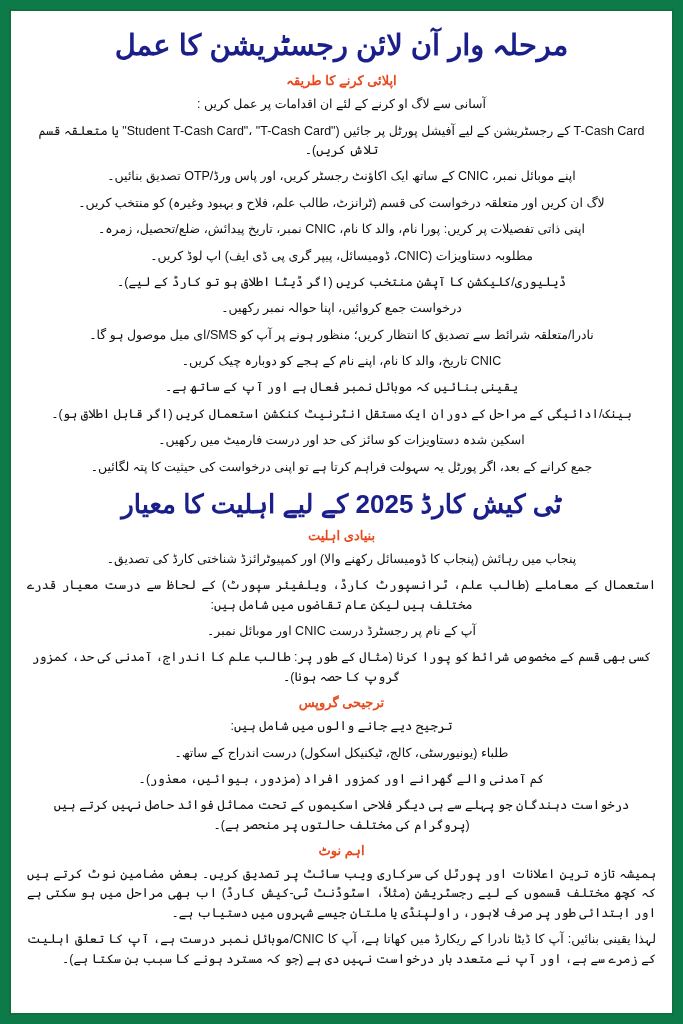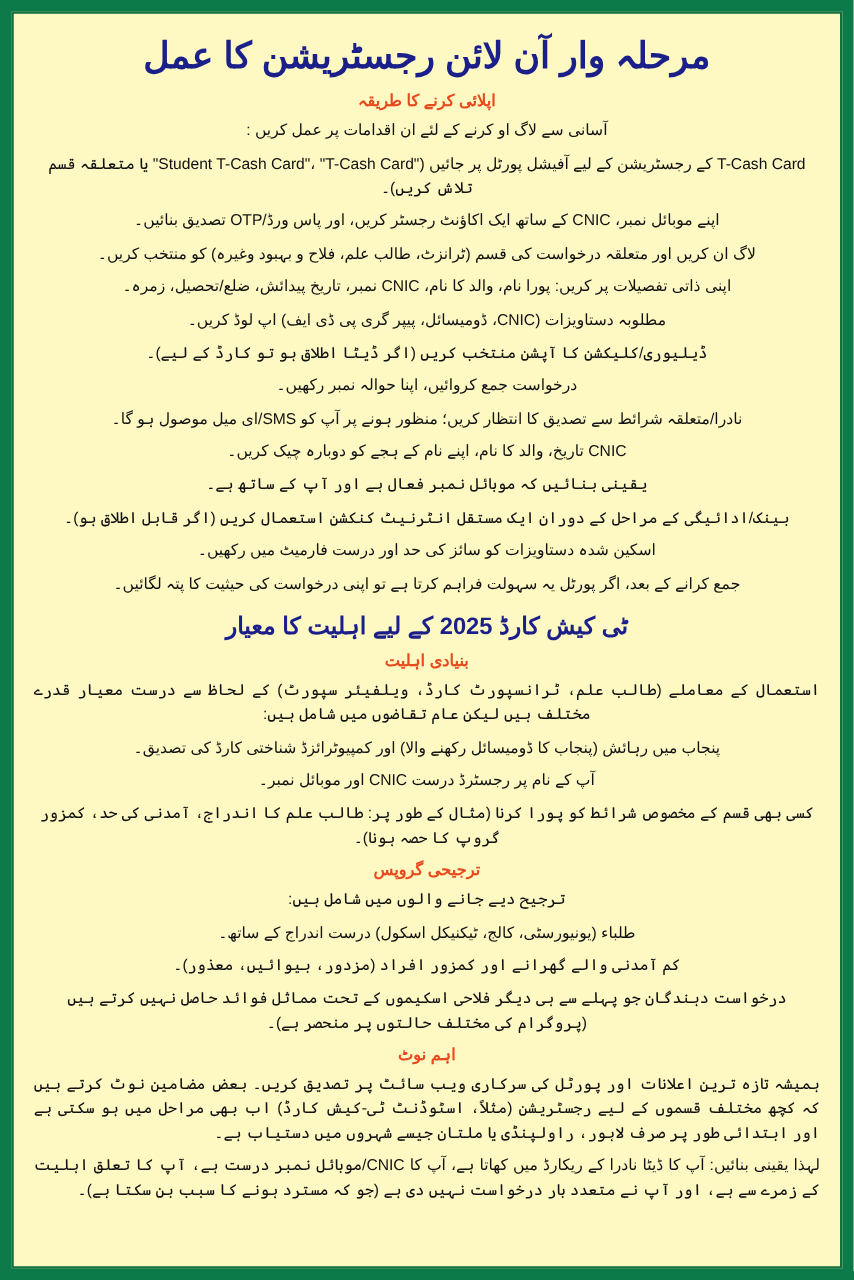--- a/index.html
+++ b/index.html
@@ -18,21 +18,21 @@
     height: 1024px;
     box-sizing: border-box;
     background: #0d7a4a;
     padding: 9px;
   }
   .sheet {
     position: relative;
     width: 100%;
     height: 100%;
     box-sizing: border-box;
-    background: #fef9c3;
+    background: #ffffff;
     border: 2px solid #12703f;
     padding: 10px 14px 8px 14px;
     overflow: hidden;
     direction: rtl;
     text-align: center;
   }
   .main-title {
     color: #1b1f8a;
     font-size: 29px;
     font-weight: bold;
@@ -41,21 +41,21 @@
     letter-spacing: 0px;
   }
   .section-head {
     color: #e8491d;
     font-size: 13px;
     font-weight: bold;
     margin: 8px 0 3px 0;
   }
   .section-head.big {
     color: #1b1f8a;
-    font-size: 19px;
+    font-size: 26px;
     font-weight: bold;
     margin: 12px 0 6px 0;
   }
   .line {
     color: #111111;
     font-size: 12.5px;
     line-height: 1.55;
     margin: 7px 0;
     padding: 0 2px;
   }
@@ -99,22 +99,22 @@
       <p class="line">اسکین شدہ دستاویزات کو سائز کی حد اور درست فارمیٹ میں رکھیں۔</p>
       <p class="line">جمع کرانے کے بعد، اگر پورٹل یہ سہولت فراہم کرتا ہے تو اپنی درخواست کی حیثیت کا پتہ لگائیں۔</p>
     </div>
 
     <div class="block">
       <div class="section-head big">ٹی کیش کارڈ 2025 کے لیے اہلیت کا معیار</div>
     </div>
 
     <div class="block">
       <div class="section-head">بنیادی اہلیت</div>
+      <p class="line">پنجاب میں رہائش (پنجاب کا ڈومیسائل رکھنے والا) اور کمپیوٹرائزڈ شناختی کارڈ کی تصدیق۔</p>
       <p class="line justify">استعمال کے معاملے (طالب علم، ٹرانسپورٹ کارڈ، ویلفیئر سپورٹ) کے لحاظ سے درست معیار قدرے مختلف ہیں لیکن عام تقاضوں میں شامل ہیں:</p>
-      <p class="line">پنجاب میں رہائش (پنجاب کا ڈومیسائل رکھنے والا) اور کمپیوٹرائزڈ شناختی کارڈ کی تصدیق۔</p>
       <p class="line">آپ کے نام پر رجسٹرڈ درست CNIC اور موبائل نمبر۔</p>
       <p class="line">کسی بھی قسم کے مخصوص شرائط کو پورا کرنا (مثال کے طور پر: طالب علم کا اندراج، آمدنی کی حد، کمزور گروپ کا حصہ ہونا)۔</p>
     </div>
 
     <div class="block">
       <div class="section-head">ترجیحی گروپس</div>
       <p class="line">ترجیح دیے جانے والوں میں شامل ہیں:</p>
       <p class="line">طلباء (یونیورسٹی، کالج، ٹیکنیکل اسکول) درست اندراج کے ساتھ۔</p>
       <p class="line">کم آمدنی والے گھرانے اور کمزور افراد (مزدور، بیوائیں، معذور)۔</p>
       <p class="line">درخواست دہندگان جو پہلے سے ہی دیگر فلاحی اسکیموں کے تحت مماثل فوائد حاصل نہیں کرتے ہیں (پروگرام کی مختلف حالتوں پر منحصر ہے)۔</p>

